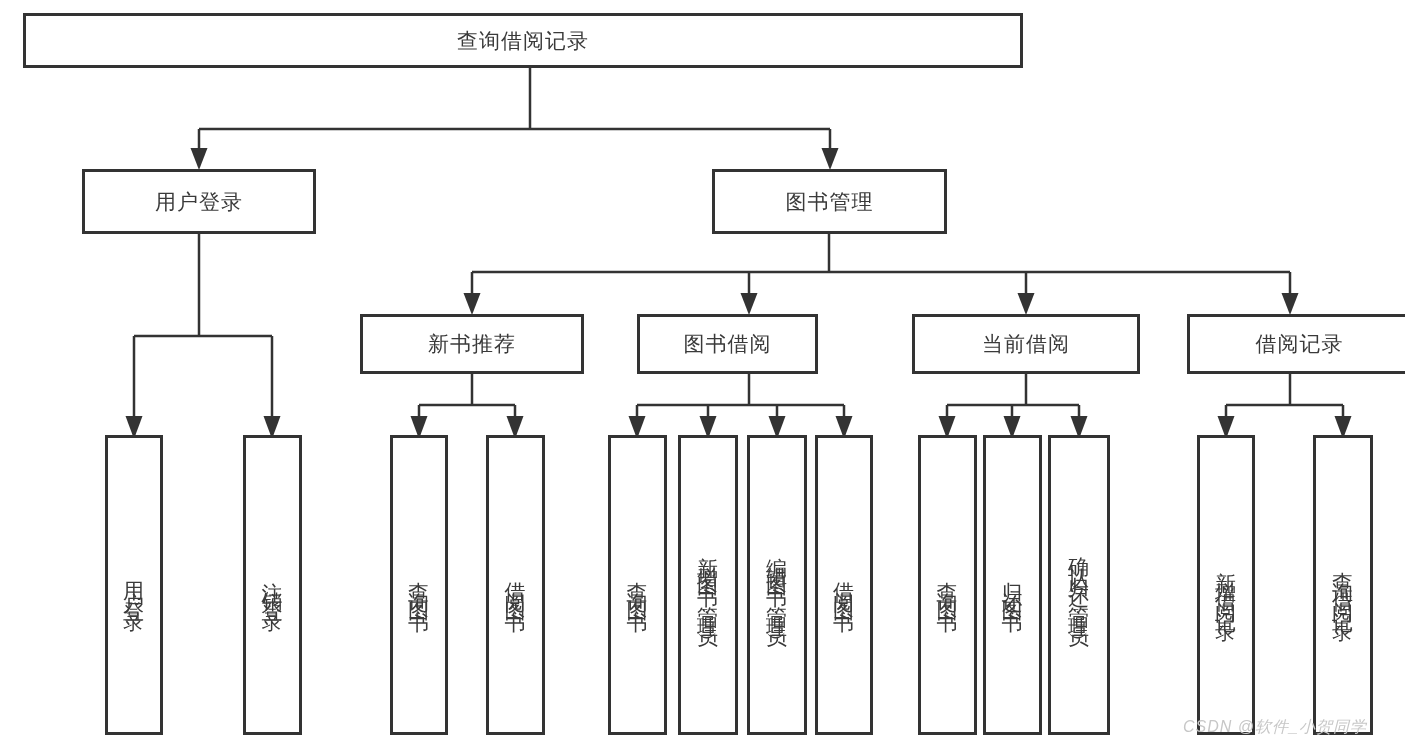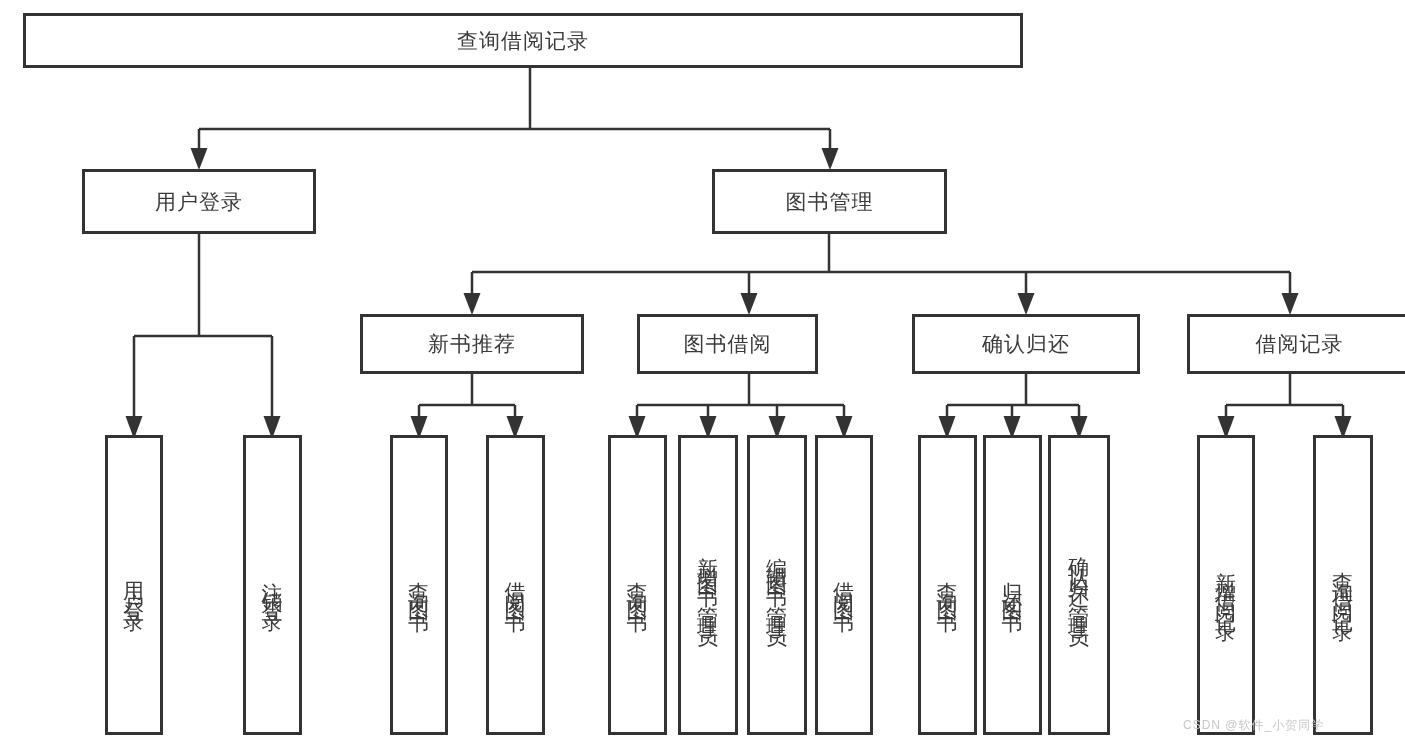--- a/index.html
+++ b/index.html
@@ -29,24 +29,25 @@
     writing-mode:vertical-rl;
     text-orientation:upright;
     letter-spacing:10px;
     line-height:1;
   }
   #watermark{
     position:absolute;
     left:1183px;top:717px;
     width:222px;
     color:#c7c7c7;
-    font-size:12px;
+    font-size:16px;
     letter-spacing:1px;
     white-space:nowrap;
     z-index:5;
+    font-style:italic;
   }
 </style>
 </head>
 <body>
 
 <div id="canvas">
 
   <svg id="connectors" viewBox="0 0 1405 747" xmlns="http://www.w3.org/2000/svg">
     <g stroke="#333333" stroke-width="2.5" fill="none">
       <path d="M530 68 V129"></path>
@@ -112,21 +113,21 @@
     </g>
   </svg>
 
   <div class="box" style="left:23px;top:13px;width:1000px;height:55px">查询借阅记录</div>
 
   <div class="box" style="left:82px;top:169px;width:234px;height:65px">用户登录</div>
   <div class="box" style="left:360px;top:314px;width:224px;height:60px">新书推荐</div>
 
   <div class="box" style="left:712px;top:169px;width:235px;height:65px">图书管理</div>
   <div class="box" style="left:637px;top:314px;width:181px;height:60px">图书借阅</div>
-  <div class="box" style="left:912px;top:314px;width:228px;height:60px">确认归还</div>
+  <div class="box" style="left:912px;top:314px;width:228px;height:60px">当前借阅</div>
   <div class="box" style="left:1187px;top:314px;width:225px;height:60px">借阅记录</div>
 
   <div class="box v" style="left:105px;top:435px;width:58px;height:300px">用户登录</div>
   <div class="box v" style="left:243px;top:435px;width:59px;height:300px">注销登录</div>
 
   <div class="box v" style="left:390px;top:435px;width:58px;height:300px">查询图书</div>
   <div class="box v" style="left:486px;top:435px;width:59px;height:300px">借阅图书</div>
 
   <div class="box v" style="left:608px;top:435px;width:59px;height:300px">查询图书</div>
   <div class="box v" style="left:678px;top:435px;width:60px;height:300px">新增图书（管理员）</div>

